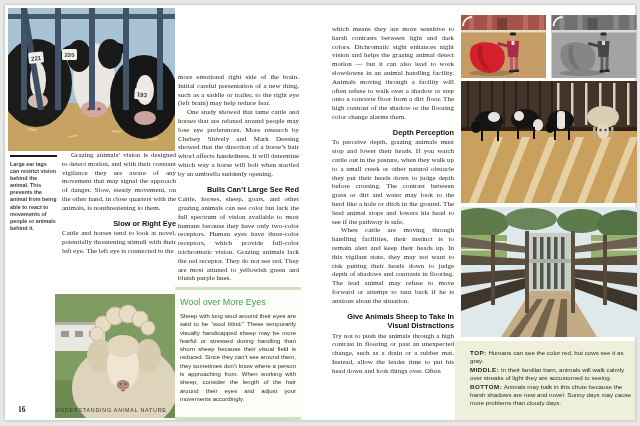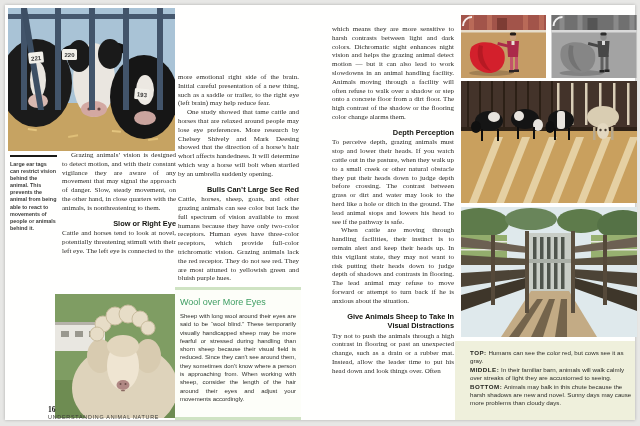--- a/index.html
+++ b/index.html
@@ -19,21 +19,21 @@
 
   .sidebar{position:absolute;left:175px;top:287px;width:126px;height:133px;box-sizing:border-box;
            border-top:3px solid #cfe3c3;border-bottom:3px solid #cfe3c3;background:#fdfef9;padding:6px 5px 4px;}
   .sidebar-title{font:400 9px/11px "Liberation Sans",sans-serif;color:#3f9e63;margin:1px 0 4px;}
   .sidebar-body{font:400 6px/8.3px "Liberation Sans",sans-serif;color:#2e2e2c;text-align:justify;}
 
   .caption-panel{position:absolute;left:455px;top:341px;right:5px;bottom:6px;background:#eff0dc;}
   .caption-text{position:absolute;left:15px;top:8px;width:163px;font:400 6.2px/8.4px "Liberation Sans",sans-serif;color:#2c2c28;text-align:left;}
   .cap-label{font-weight:bold;letter-spacing:.5px;color:#1f1f1b;}
 
-  .footer{position:absolute;display:flex;align-items:baseline;flex-direction:column;}
+  .footer{position:absolute;display:flex;align-items:baseline;}
   .footer .pageno{font:bold 7.5px "Liberation Serif",serif;color:#1a1a18;}
   .footer .rt{font:400 5.4px "Liberation Sans",sans-serif;letter-spacing:.75px;color:#3a3a36;}
   .footer-left{left:18px;top:405px;}
   .footer-left .rt{margin-left:30px;}
   .footer-right{right:19px;top:428px;}
   .footer-right .rt{margin-right:11px;}
 </style>
 </head>
 <body>
 

